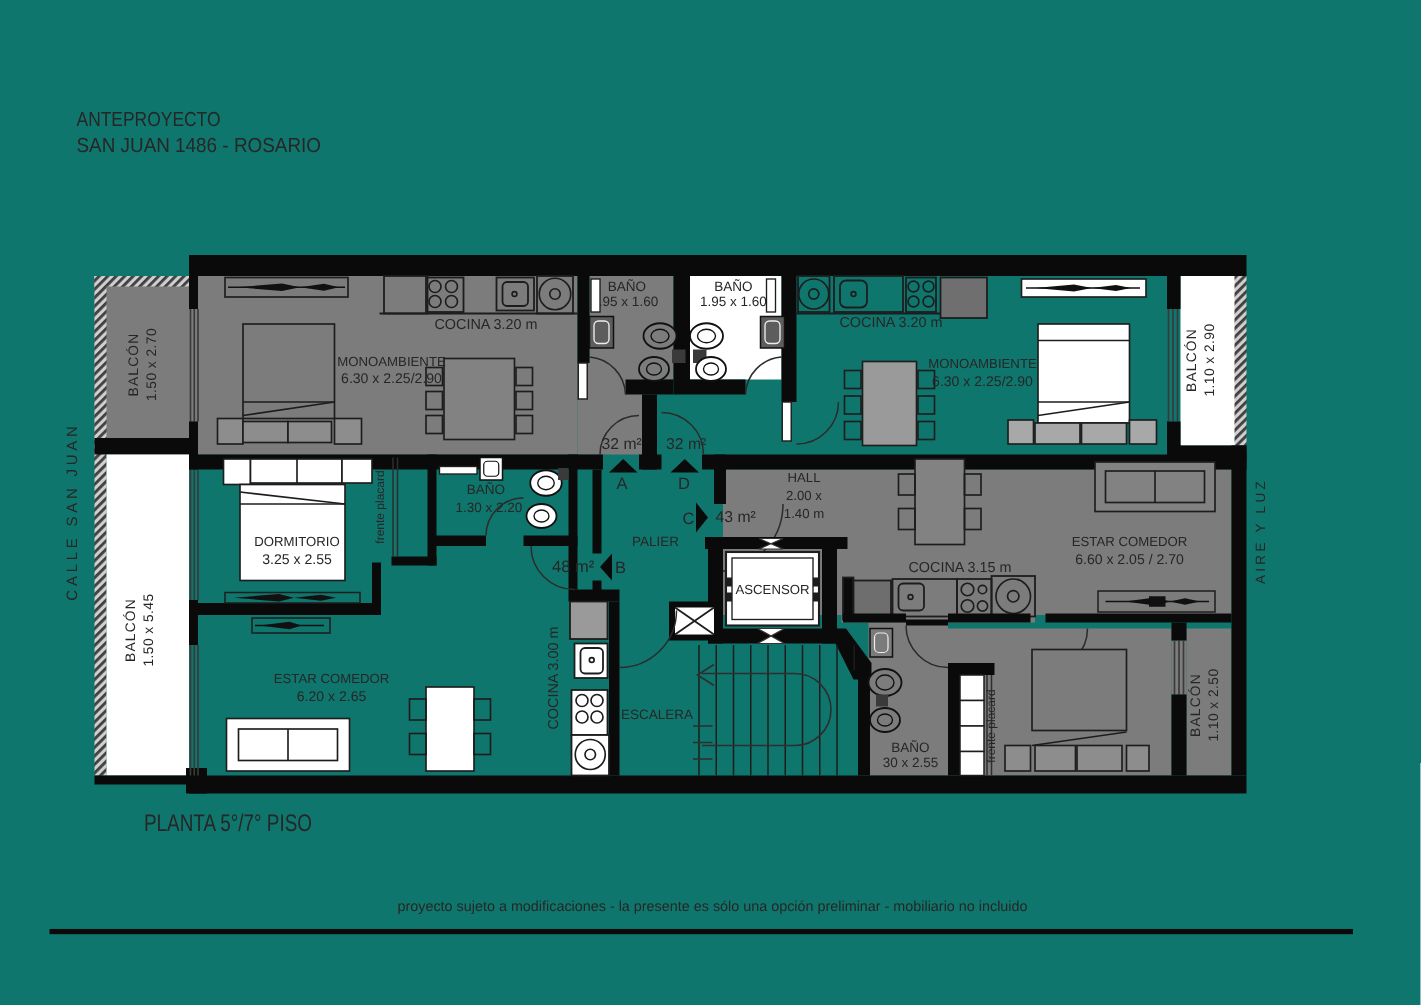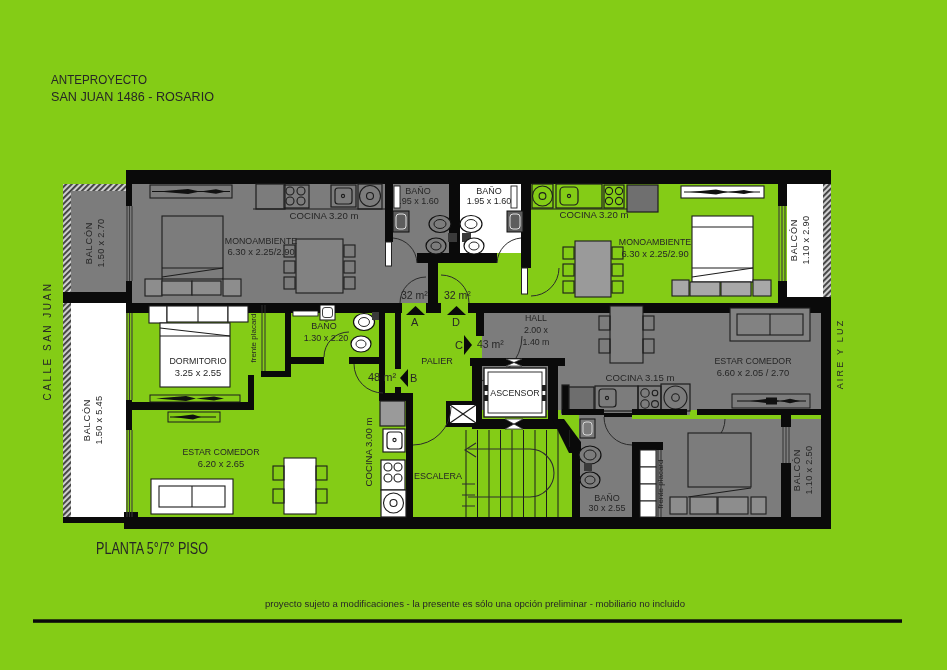--- a/index.html
+++ b/index.html
@@ -1,16 +1,16 @@
 <!DOCTYPE html>
 <html><head>
 <meta charset="utf-8">
 <style>
 html,body{margin:0;padding:0;background:#fff;}
-#page{position:relative;width:947px;height:670px;background:#84cc16;font-family:"Liberation Sans", sans-serif;}
+#page{position:relative;width:947px;height:670px;background:#0f766e;font-family:"Liberation Sans", sans-serif;}
 svg{position:absolute;left:0;top:0;}
 text{font-family:"Liberation Sans", sans-serif;fill:#262626;}
 .rm{font-size:9.6px;}
 </style>
 </head>
 <body>
 <div id="page">
 <svg width="947" height="670" viewBox="0 0 947 670">
 <defs>
 <pattern id="hatch" width="4" height="4" patternUnits="userSpaceOnUse" patternTransform="rotate(45)">

